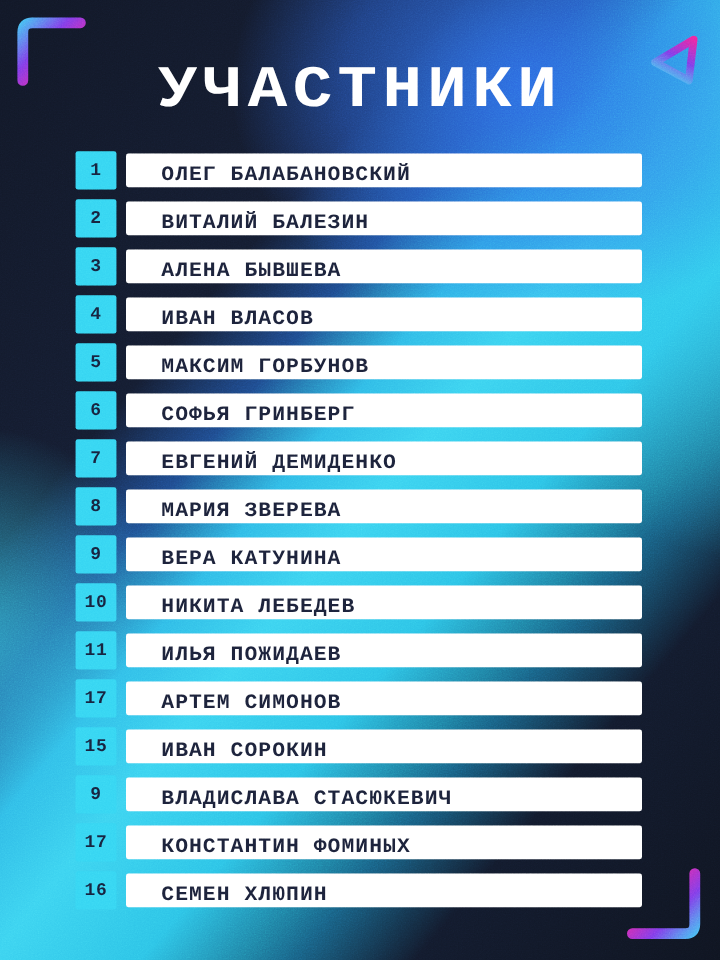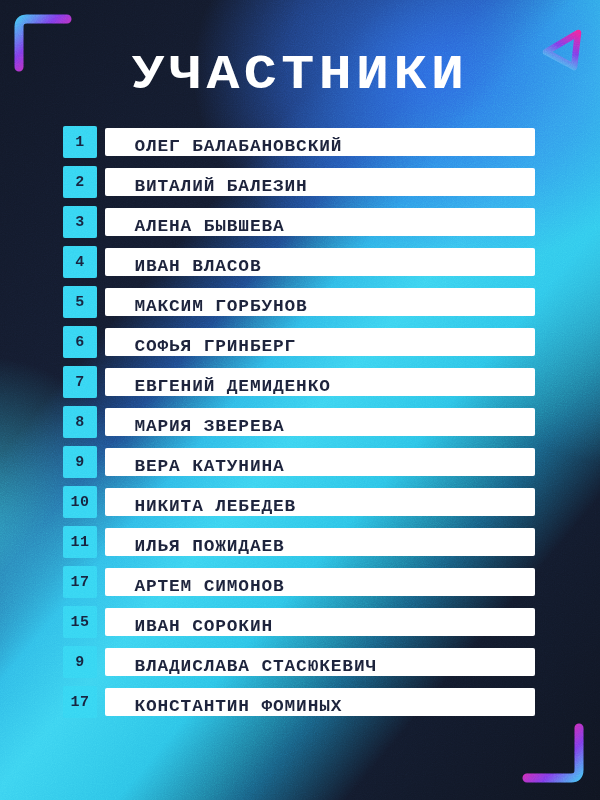--- a/index.html
+++ b/index.html
@@ -229,20 +229,26 @@
       </div>
     </div>
 
     <div class="row">
       <div class="num">17</div>
       <div class="bar">
         <span class="name">КОНСТАНТИН ФОМИНЫХ</span>
       </div>
     </div>
 
+    <div class="row">
+      <div class="num">16</div>
+      <div class="bar">
+        <span class="name">СЕМЕН ХЛЮПИН</span>
+      </div>
+    </div>
   </div>
 
   <svg class="grain">
     <filter id="noiseF">
       <feTurbulence type="fractalNoise" baseFrequency="0.9" numOctaves="2" stitchTiles="stitch"></feTurbulence>
       <feColorMatrix type="saturate" values="0"></feColorMatrix>
     </filter>
     <rect width="100%" height="100%" filter="url(#noiseF)"></rect>
   </svg>
 

